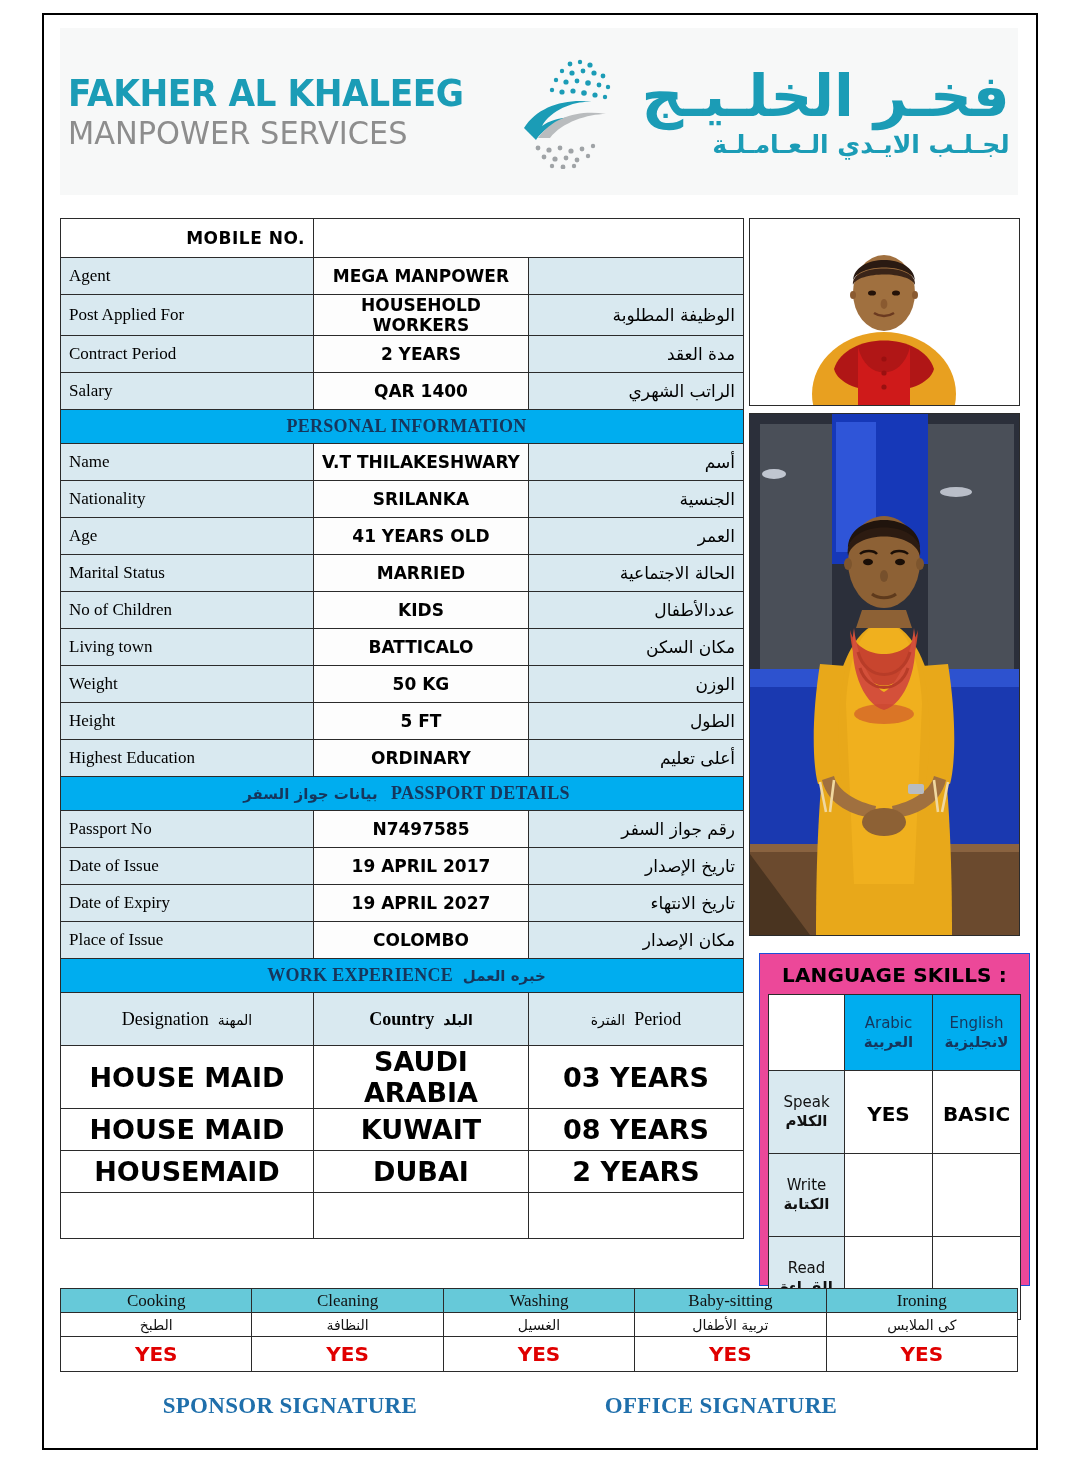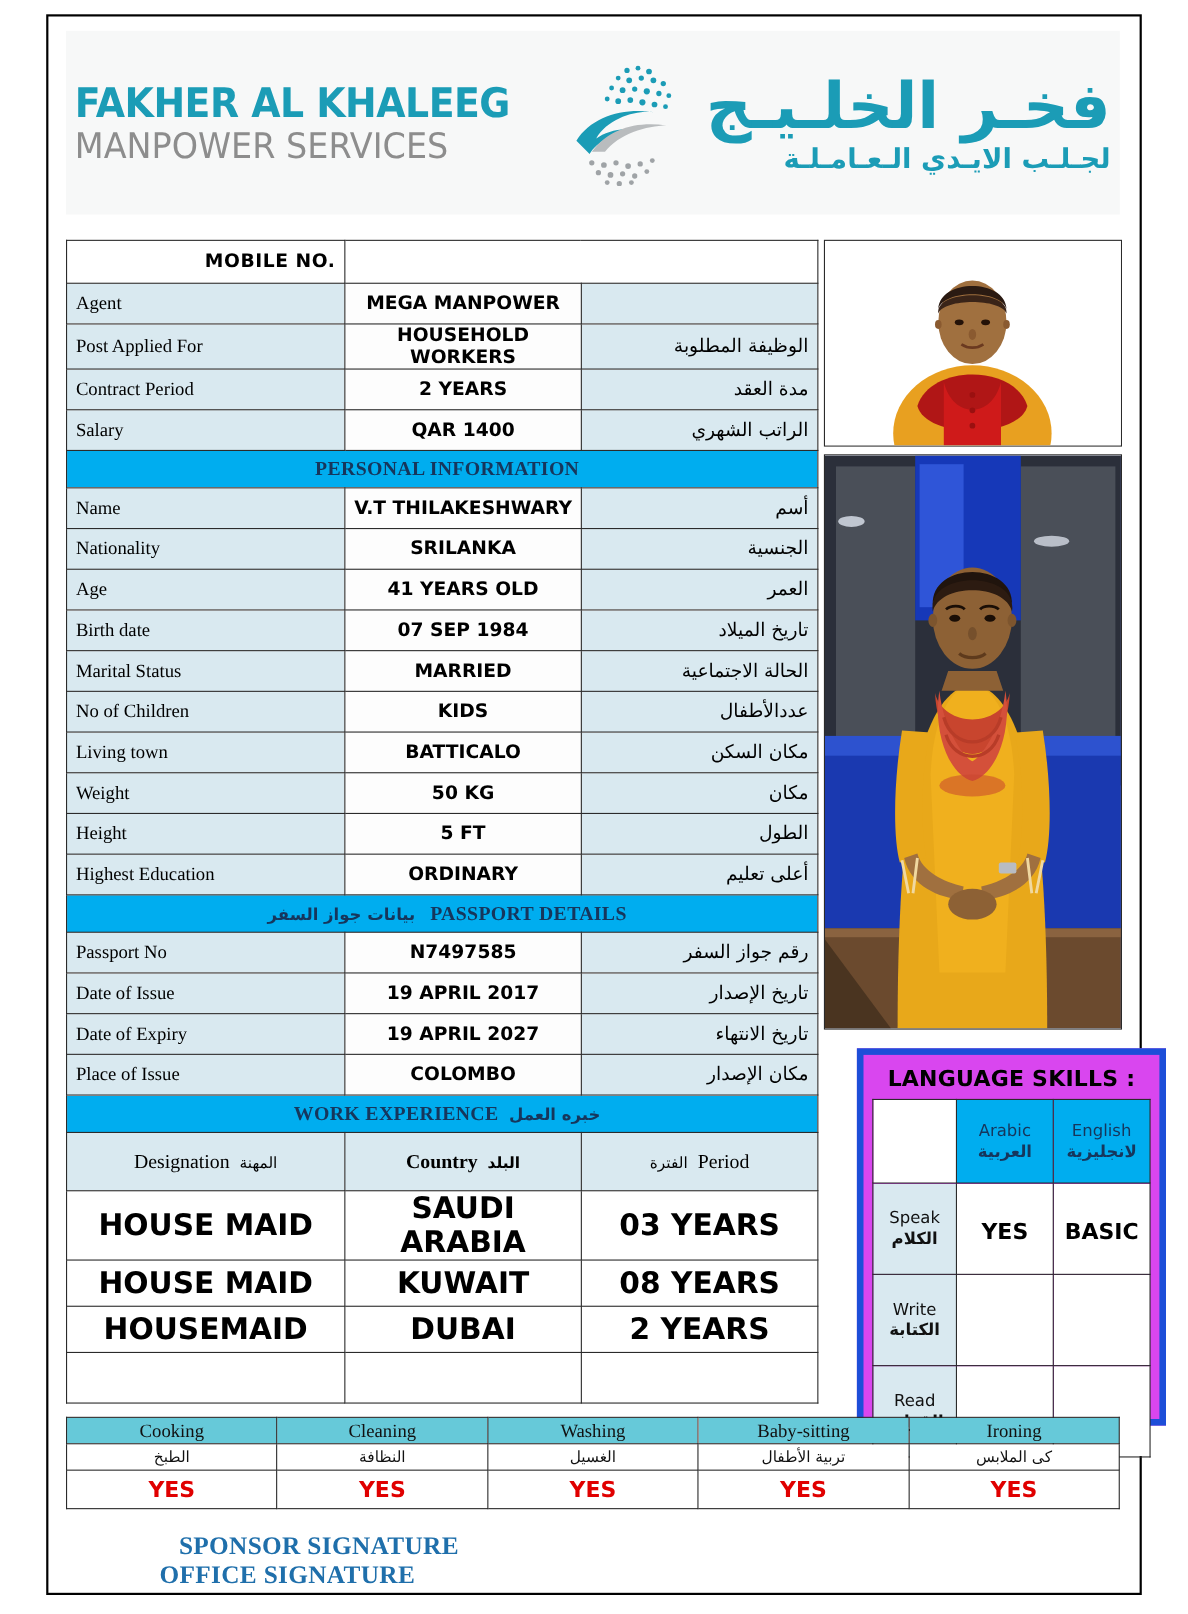--- a/index.html
+++ b/index.html
@@ -112,22 +112,22 @@
     position:absolute;left:705px;top:203px;width:269px;height:186px;
     border:1px solid #2b2b2b;background:#fff;overflow:hidden;
   }
   .photo2{
     position:absolute;left:705px;top:398px;width:269px;height:521px;
     border:1px solid #2b2b2b;background:#fff;overflow:hidden;
   }
 
   
   .langbox{
-    position:absolute;left:735px;top:938px;width:269px;height:331px;
-    border:6px solid #1d4ed8;background:#d946ef;
+    position:absolute;left:715px;top:938px;width:269px;height:331px;
+    border:1px solid #1d4ed8;background:#ec4899;
   }
   .langtitle{
     text-align:center;
     font-family:"DejaVu Sans",sans-serif;
     font-weight:bold;font-size:20px;color:#000;
     letter-spacing:0.2px;
     margin-top:9px;
   }
   .langtable{
     border-collapse:collapse;table-layout:fixed;
@@ -166,21 +166,20 @@
   }
   .sk-val{
     background:#fff;height:34px;text-align:center;
     font-family:"DejaVu Sans",sans-serif;font-weight:bold;font-size:20px;color:#e00000;
   }
 
   
   .signrow{
     position:absolute;left:16px;top:1378px;width:958px;
     display:flex;
-    flex-direction:column;
   }
   .sign{
     font-family:"Liberation Serif",serif;
     font-weight:bold;font-size:23px;color:#1f6fab;
     letter-spacing:0.3px;
   }
   .sign-a{width:48%;text-align:center;}
   .sign-b{width:42%;text-align:center;}
 </style>
 </head>
@@ -285,43 +284,38 @@
           <td class="c-label">Nationality</td>
           <td class="c-val">SRILANKA</td>
           <td class="c-ar">الجنسية</td>
         </tr>
         <tr>
           <td class="c-label">Age</td>
           <td class="c-val">41 YEARS OLD</td>
           <td class="c-ar">العمر</td>
         </tr>
         <tr>
-          <td class="c-label">Birth date</td>
-          <td class="c-val">07 SEP 1984</td>
-          <td class="c-ar">تاريخ الميلاد</td>
-        </tr>
-        <tr>
           <td class="c-label">Marital Status</td>
           <td class="c-val">MARRIED</td>
           <td class="c-ar">الحالة الاجتماعية</td>
         </tr>
         <tr>
           <td class="c-label">No of Children</td>
           <td class="c-val">KIDS</td>
           <td class="c-ar">عددالأطفال</td>
         </tr>
         <tr>
           <td class="c-label">Living town</td>
           <td class="c-val">BATTICALO</td>
           <td class="c-ar">مكان السكن</td>
         </tr>
         <tr>
           <td class="c-label">Weight</td>
           <td class="c-val">50 KG</td>
-          <td class="c-ar">مكان</td>
+          <td class="c-ar">الوزن</td>
         </tr>
         <tr>
           <td class="c-label">Height</td>
           <td class="c-val">5 FT</td>
           <td class="c-ar">الطول</td>
         </tr>
         <tr>
           <td class="c-label">Highest Education</td>
           <td class="c-val">ORDINARY</td>
           <td class="c-ar">أعلى تعليم</td>

